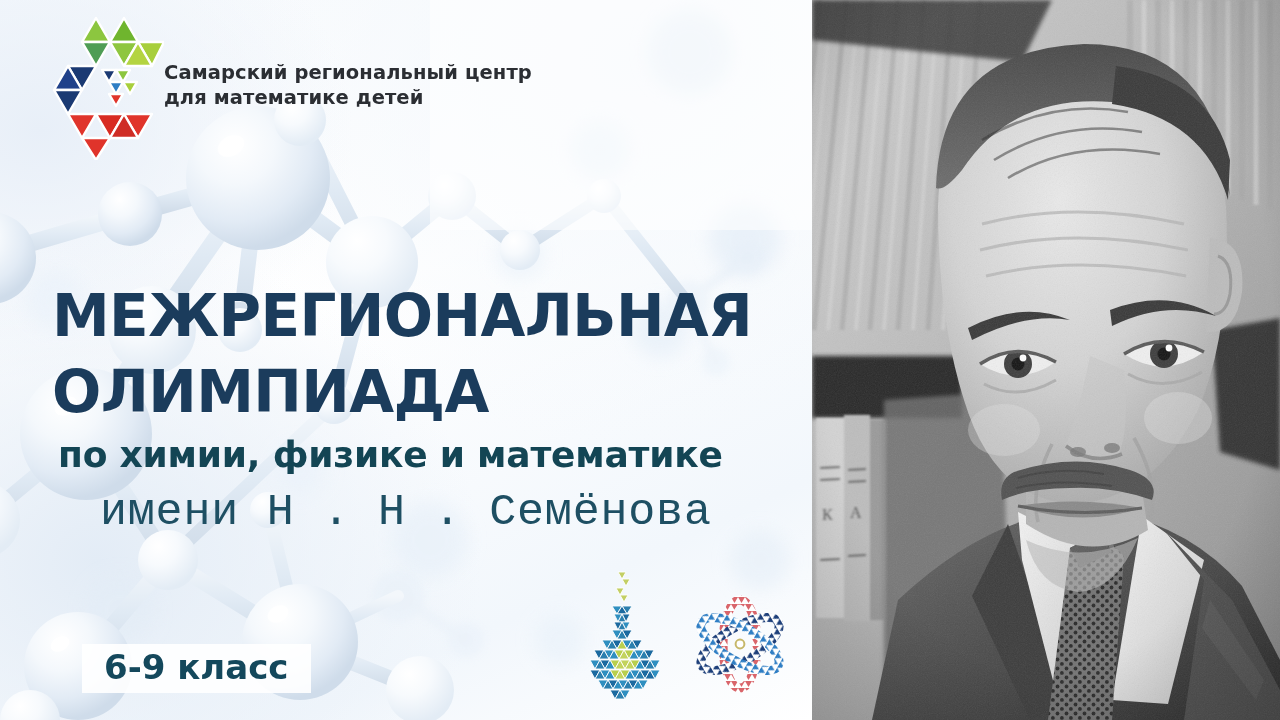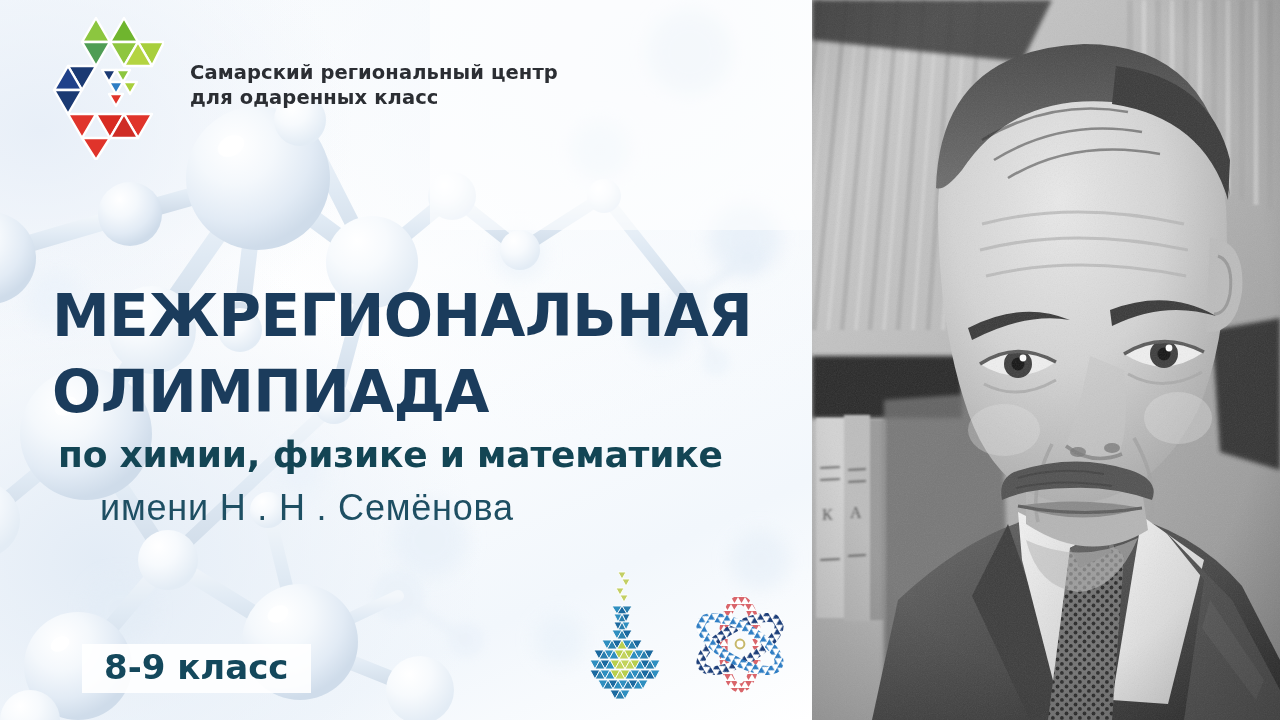--- a/index.html
+++ b/index.html
@@ -34,21 +34,21 @@
     position:absolute; left:812px; top:0;
     width:468px; height:720px;
     overflow:hidden;
     background:#9a9a9a;
   }
   #portrait-photo svg { display:block; width:468px; height:720px; }
 
   
   #brand-logo {
     position:absolute; left:52px; top:12px;
-    display:flex; align-items:center; gap:26px;
+    display:flex; align-items:center; gap:0;
   }
   #brand-mark { width:112px; height:148px; flex:none; }
   #brand-text {
     font-family:"DejaVu Sans", sans-serif;
     font-weight:700;
     font-size:19.5px;
     line-height:1.26;
     letter-spacing:0.1px;
     color:#2b2e33;
     white-space:nowrap;
@@ -74,23 +74,23 @@
     position:absolute; left:58px; top:434px;
     font-family:"DejaVu Sans", sans-serif;
     font-weight:700;
     font-size:36px;
     letter-spacing:-0.2px;
     color:#134554;
     white-space:nowrap;
   }
   #honoree-line {
     position:absolute; left:100px; top:487px;
-    font-family:Liberation Sans, sans-serif;
+    font-family:Liberation Mono, monospace;
     font-weight:400;
-    font-size:36px;
+    font-size:45px;
     letter-spacing:0.8px;
     color:#1e4f63;
     white-space:nowrap;
   }
 
   
   #grade-badge {
     position:absolute; left:82px; top:644px;
     padding:3px 22px 6px 22px;
     background:rgba(255,255,255,0.9);
@@ -259,33 +259,33 @@
           <polygon points="44,102 72,102 58,126" fill="#d82b22"></polygon>
           <polygon points="30,126 58,126 44,148" fill="#e0342b"></polygon>
           <polygon points="58,126 86,126 72,148" fill="#c22a24" opacity="0"></polygon>
           <polygon points="72,102 100,102 86,126" fill="#e0342b"></polygon>
           <polygon points="58,126 86,126 72,102" fill="#cf2d25"></polygon>
           <polygon points="30,126 16,148 44,148" fill="#d82b22" opacity="0"></polygon>
         </g>
       </svg>
       <div id="brand-text">
         <div>Самарский региональный центр</div>
-        <div>для одаренных класс</div>
+        <div>для математике детей</div>
       </div>
     </div>
 
     <div id="title-block">
       <div class="title-line" id="title-line-1">МЕЖРЕГИОНАЛЬНАЯ</div>
       <div class="title-line" id="title-line-2">ОЛИМПИАДА</div>
     </div>
 
     <div id="subject-line">по химии, физике и математике</div>
     <div id="honoree-line">имени Н . Н . Семёнова</div>
 
-    <div id="grade-badge">8-9 класс</div>
+    <div id="grade-badge">6-9 класс</div>
 
     <div id="emblem-row">
 
       <svg id="flask-emblem" viewBox="0 0 92 136" aria-hidden="true">
         <g stroke="#ffffff" stroke-width="0.9" stroke-linejoin="round">
 
           <polygon points="40,4 48,4 44,11" fill="#c3cf64"></polygon>
           <polygon points="44,11 52,11 48,18" fill="#c3cf64"></polygon>
           <polygon points="38,20 46,20 42,27" fill="#c3cf64"></polygon>
           <polygon points="42,27 50,27 46,34" fill="#c3cf64"></polygon>

